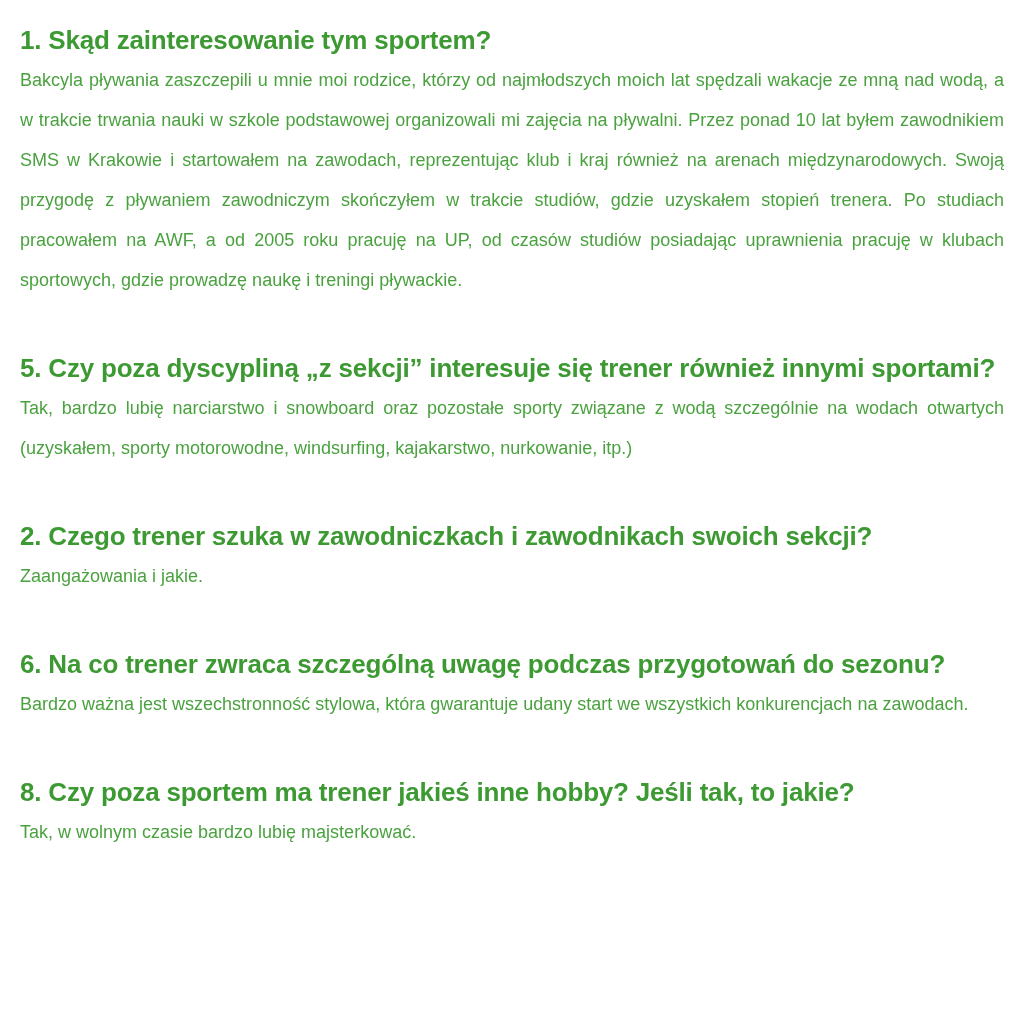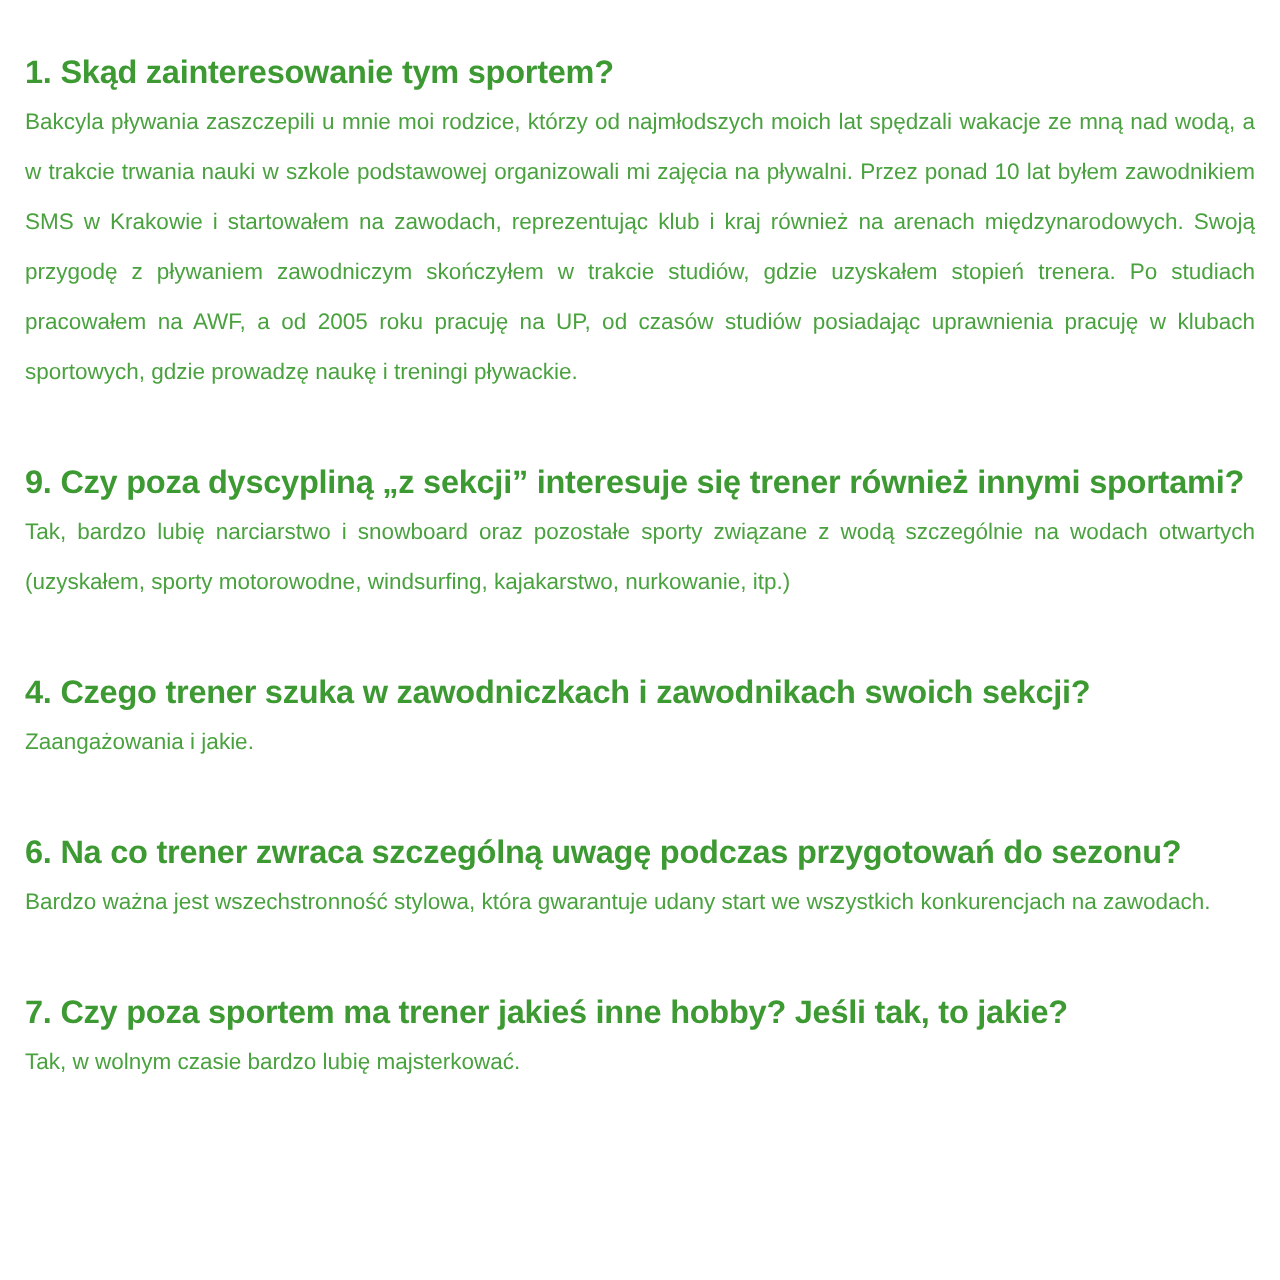--- a/index.html
+++ b/index.html
@@ -18,21 +18,21 @@
     box-sizing: border-box;
     padding: 20px 20px 0 20px;
     background: var(--bg);
     font-family: "Liberation Sans", "DejaVu Sans", sans-serif;
     overflow: hidden;
   }
   .qa-section {
     margin: 48px 0 0 0;
   }
   .qa-section:first-child {
-    margin-top: 17px;
+    margin-top: 0;
   }
   .question {
     margin: 0;
     color: var(--heading-color);
     font-size: 26px;
     line-height: 40px;
     font-weight: 700;
     letter-spacing: -0.2px;
     text-align: left;
   }
@@ -50,32 +50,32 @@
 <body>
 
 <div class="page">
 
   <section class="qa-section">
     <h2 class="question">1. Skąd zainteresowanie tym sportem?</h2>
     <p class="answer">Bakcyla pływania zaszczepili u mnie moi rodzice, którzy od najmłodszych moich lat spędzali wakacje ze mną nad wodą, a w trakcie trwania nauki w szkole podstawowej organizowali mi zajęcia na pływalni. Przez ponad 10 lat byłem zawodnikiem SMS w Krakowie i startowałem na zawodach, reprezentując klub i kraj również na arenach międzynarodowych. Swoją przygodę z pływaniem zawodniczym skończyłem w trakcie studiów, gdzie uzyskałem stopień trenera. Po studiach pracowałem na AWF, a od 2005 roku pracuję na UP, od czasów studiów posiadając uprawnienia pracuję w klubach sportowych, gdzie prowadzę naukę i treningi pływackie.</p>
   </section>
 
   <section class="qa-section">
-    <h2 class="question">9. Czy poza dyscypliną „z sekcji” interesuje się trener również innymi sportami?</h2>
+    <h2 class="question">5. Czy poza dyscypliną „z sekcji” interesuje się trener również innymi sportami?</h2>
     <p class="answer">Tak, bardzo lubię narciarstwo i snowboard oraz pozostałe sporty związane z wodą szczególnie na wodach otwartych (uzyskałem, sporty motorowodne, windsurfing, kajakarstwo, nurkowanie, itp.)</p>
   </section>
 
   <section class="qa-section">
-    <h2 class="question">4. Czego trener szuka w zawodniczkach i zawodnikach swoich sekcji?</h2>
+    <h2 class="question">2. Czego trener szuka w zawodniczkach i zawodnikach swoich sekcji?</h2>
     <p class="answer">Zaangażowania i jakie.</p>
   </section>
 
   <section class="qa-section">
     <h2 class="question">6. Na co trener zwraca szczególną uwagę podczas przygotowań do sezonu?</h2>
     <p class="answer">Bardzo ważna jest wszechstronność stylowa, która gwarantuje udany start we wszystkich konkurencjach na zawodach.</p>
   </section>
 
   <section class="qa-section">
-    <h2 class="question">7. Czy poza sportem ma trener jakieś inne hobby? Jeśli tak, to jakie?</h2>
+    <h2 class="question">8. Czy poza sportem ma trener jakieś inne hobby? Jeśli tak, to jakie?</h2>
     <p class="answer">Tak, w wolnym czasie bardzo lubię majsterkować.</p>
   </section>
 
 </div>
 
 </body></html>

